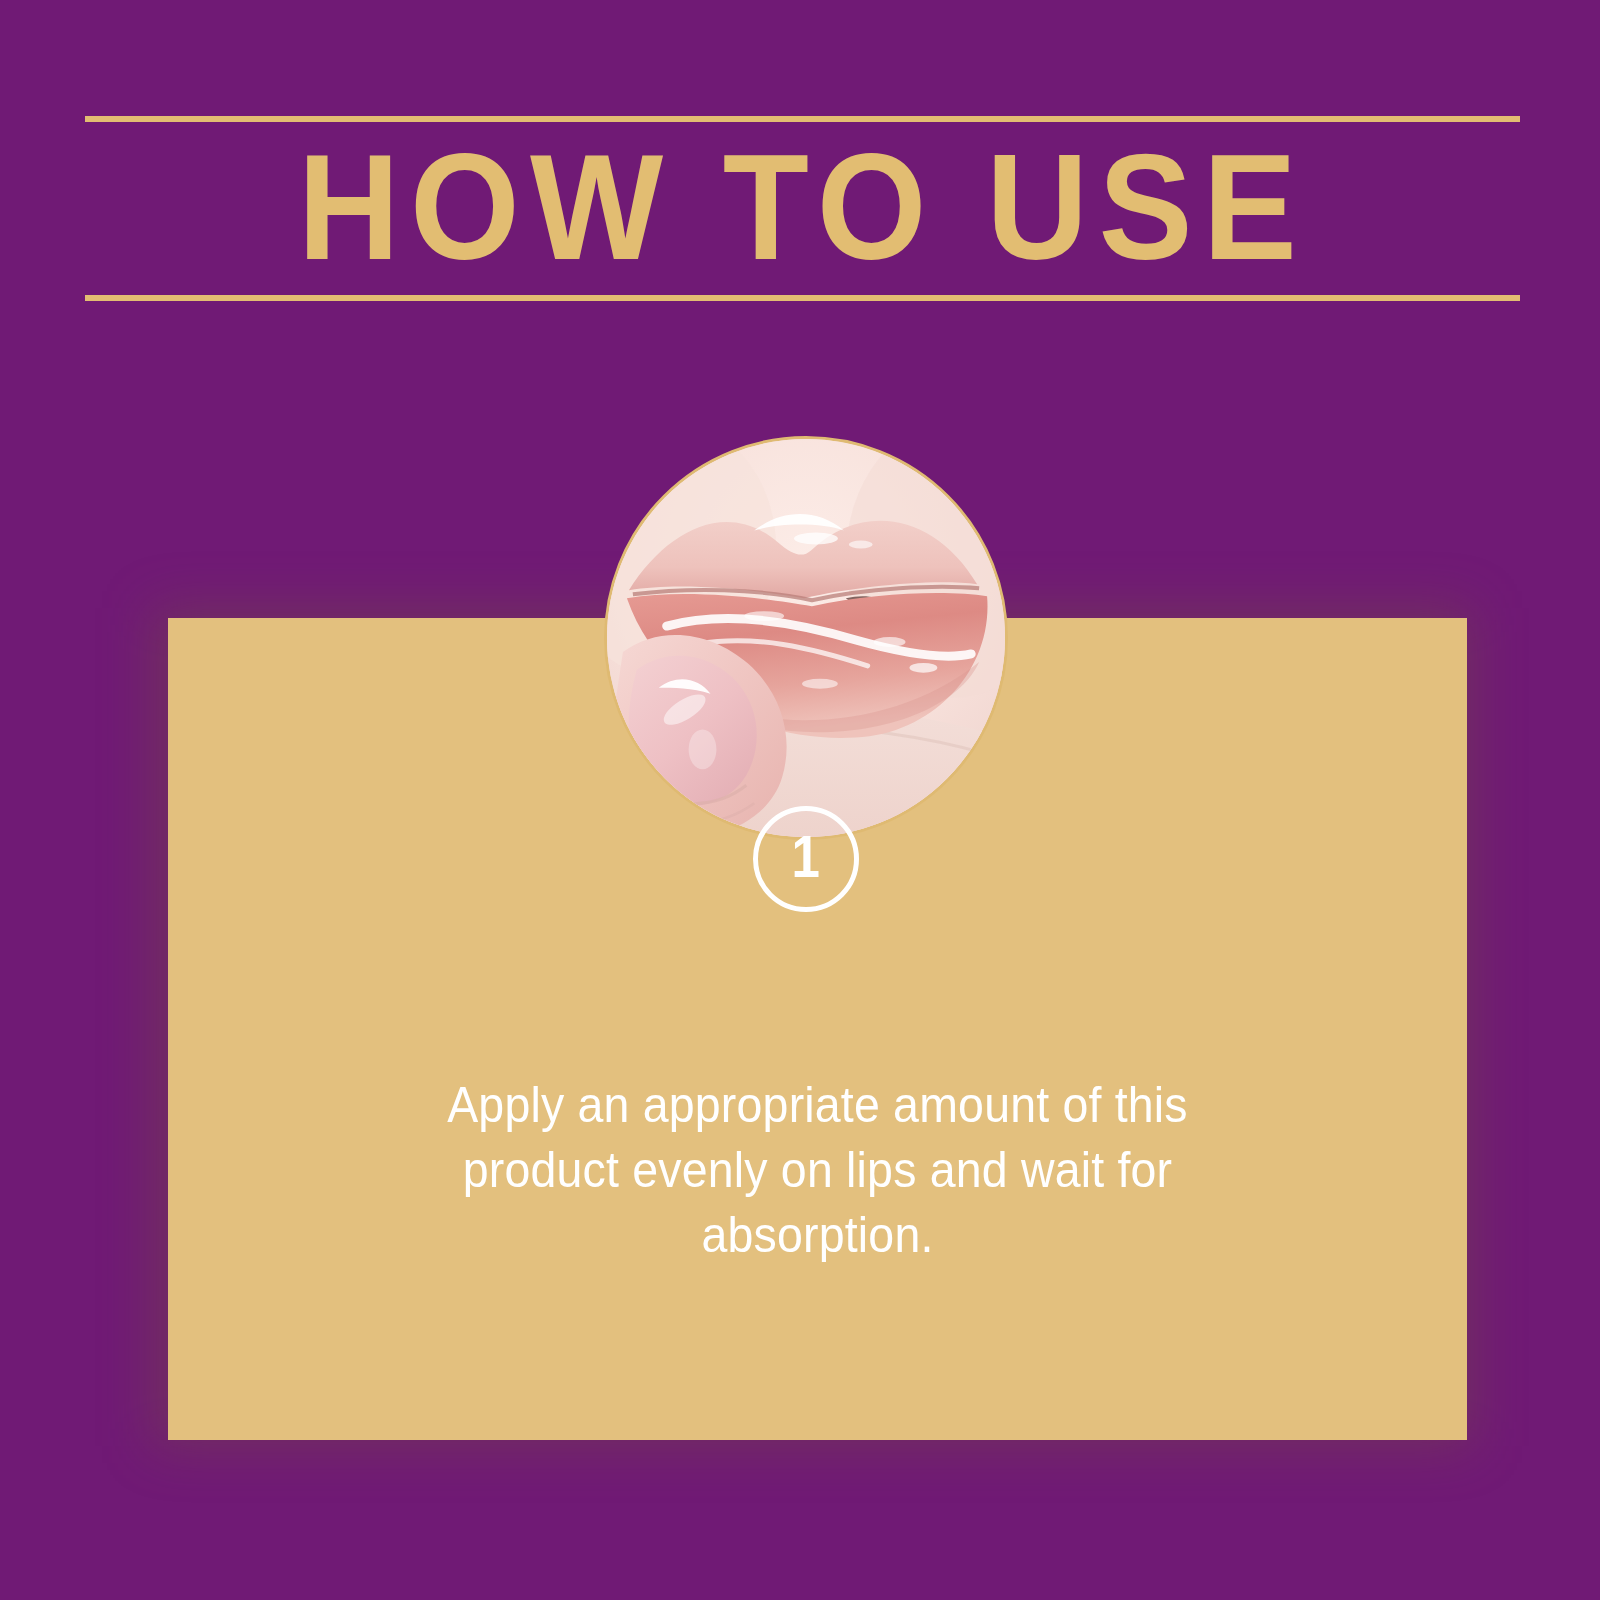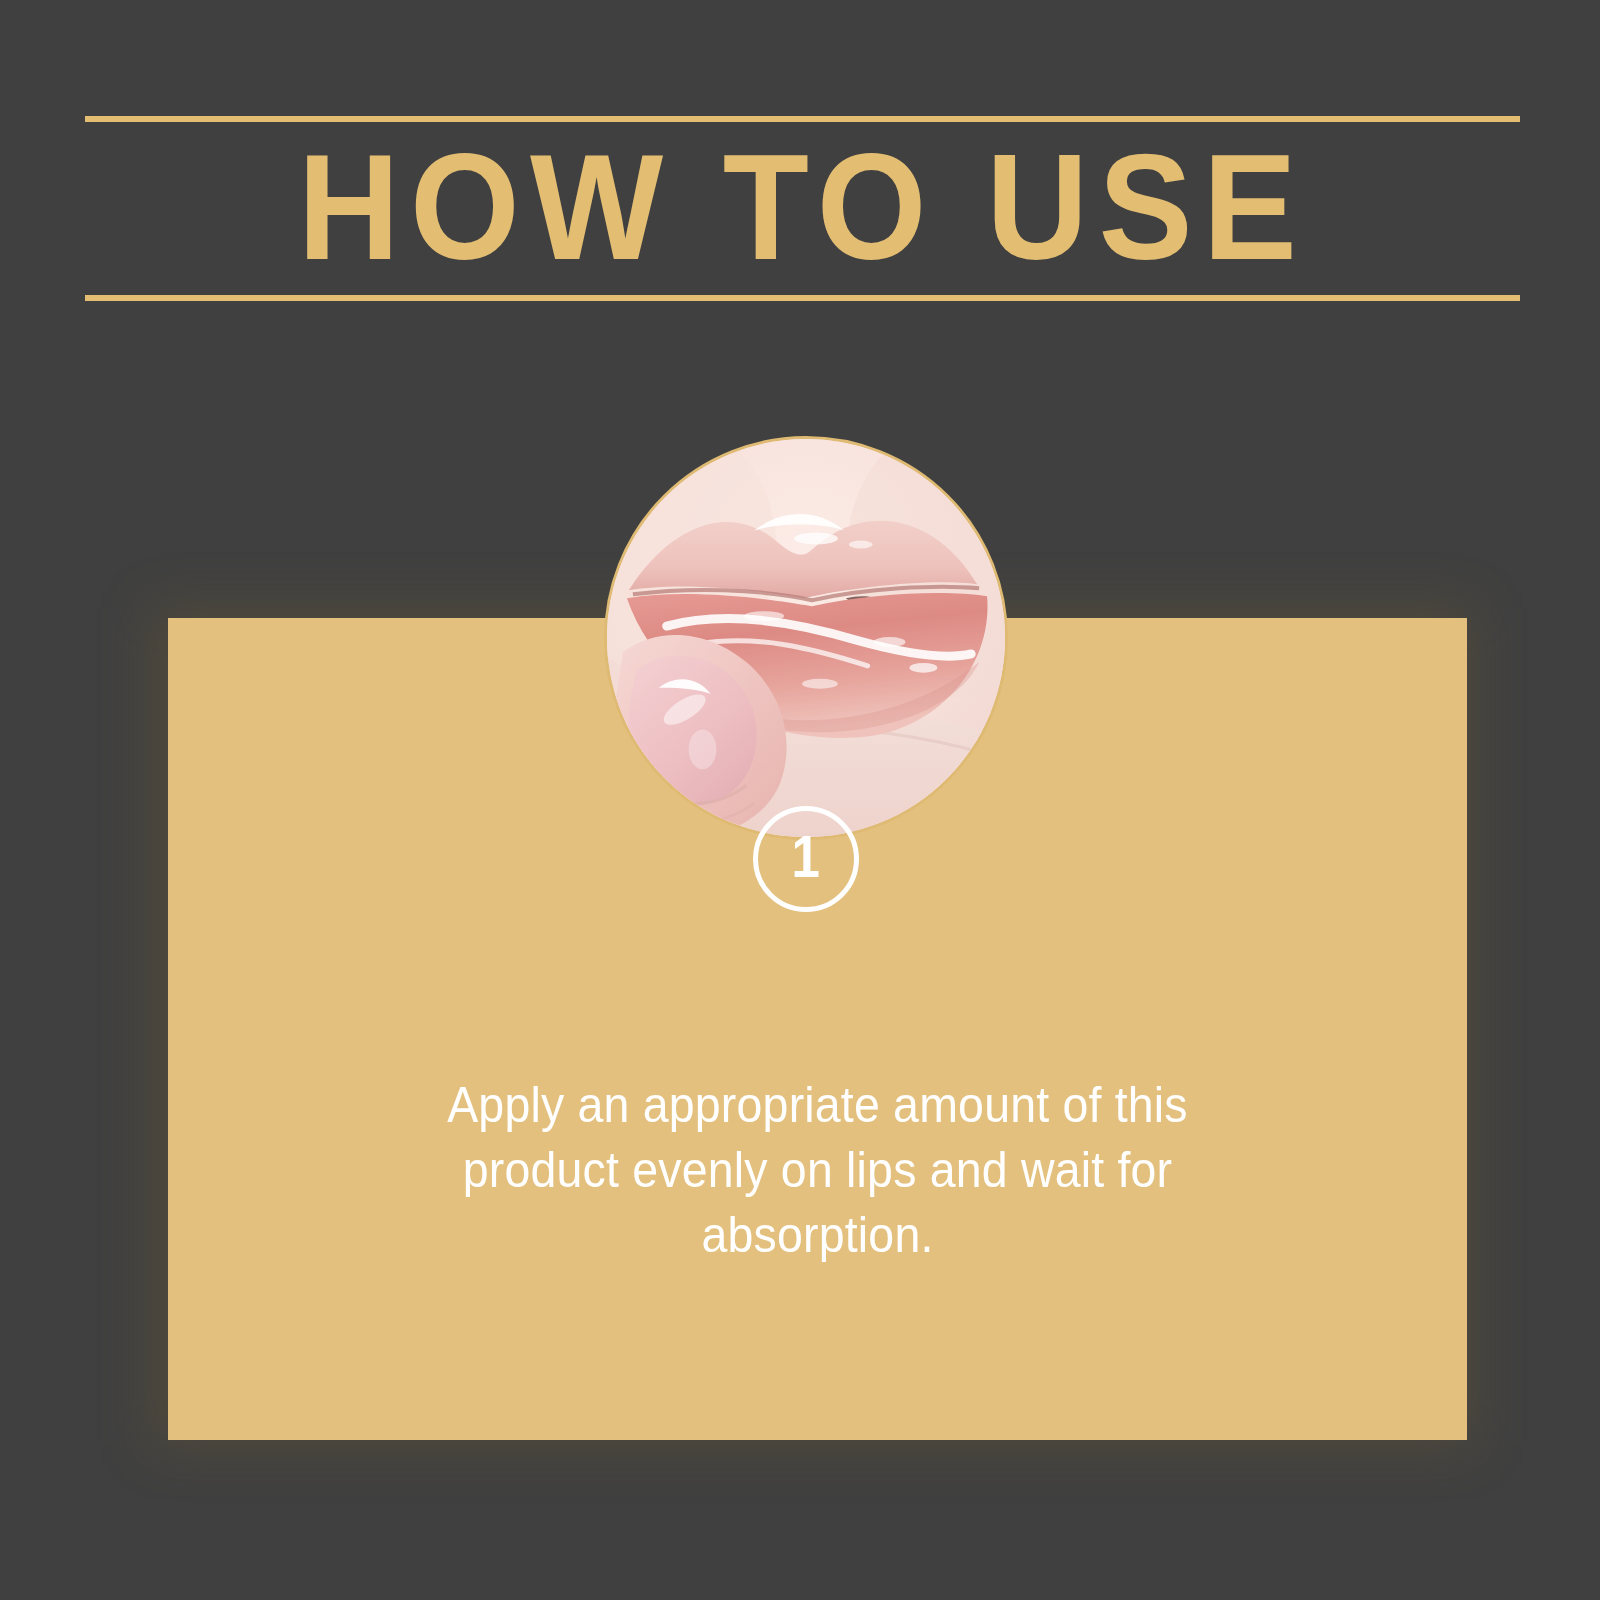--- a/index.html
+++ b/index.html
@@ -11,21 +11,21 @@
     height: 1600px;
     overflow: hidden;
     font-family: "Liberation Sans", sans-serif;
     background: #ecd6a6;
   }
 
   #poster {
     position: relative;
     width: 1600px;
     height: 1600px;
-    background: #404040;
+    background: #701a75;
   }
 
   
   .header {
     position: absolute;
     left: 85px;
     top: 112px;
     width: 1435px;
     height: 190px;
   }

